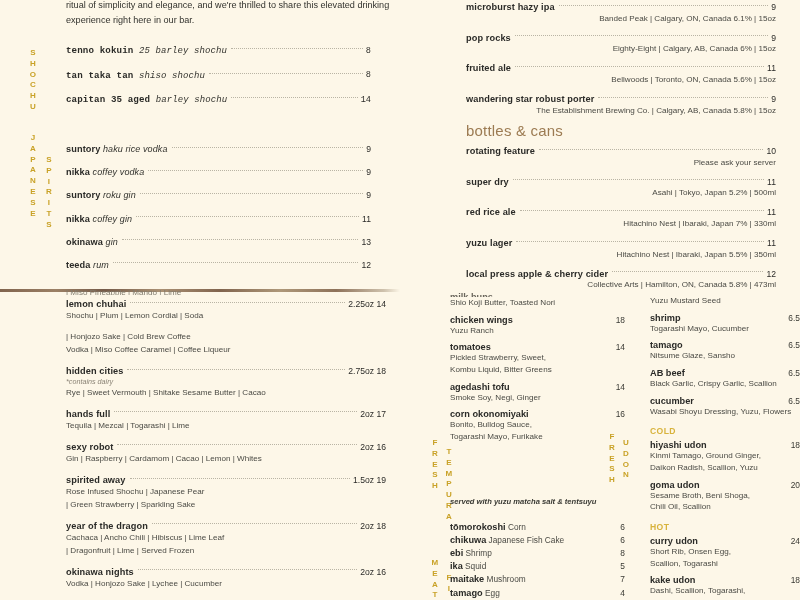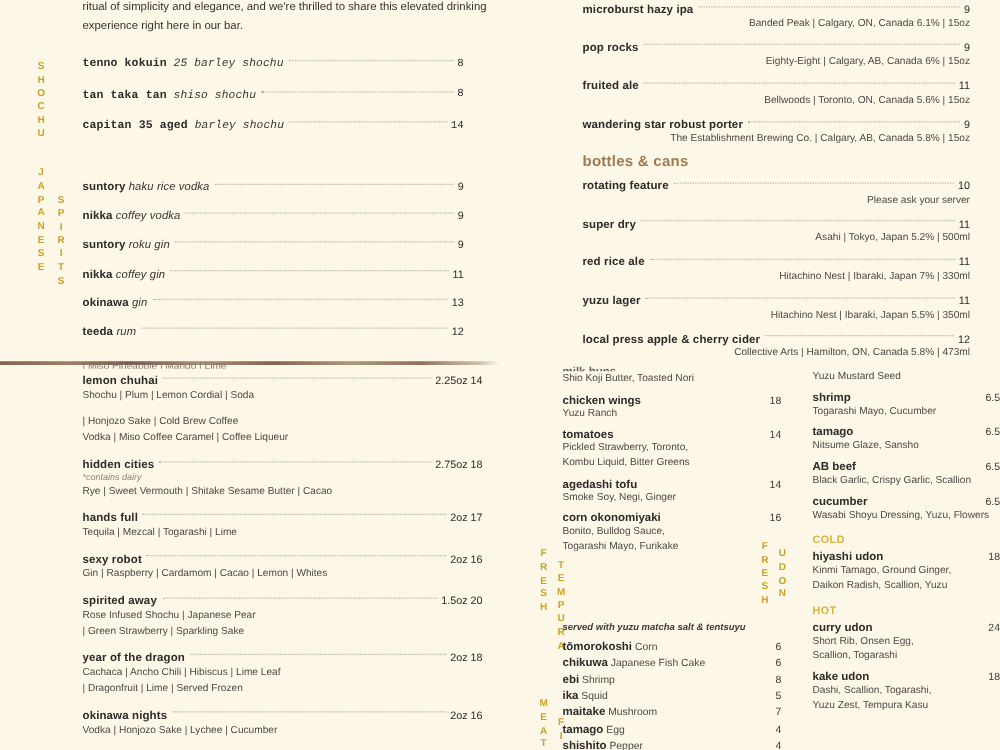--- a/index.html
+++ b/index.html
@@ -41,21 +41,21 @@
   #shochu-list .row{margin-bottom:13.5px;font-family:Liberation Mono, monospace;}
   #spirits-list{position:absolute;left:66px;top:144px;width:305px;}
   #spirits-list .row{margin-bottom:13.2px;}
 
   
   #draught-cont{position:absolute;left:466px;top:2px;width:310px;}
   #bottles-sec{position:absolute;left:466px;top:122px;width:310px;}
   .beer-block{margin-bottom:8.5px;}
   .beer-block .sub{margin-top:1.5px;text-align:right;}
   .sec-head{
-    font-size:12px;color:#9c7b52;font-weight:bold;
+    font-size:15px;color:#9c7b52;font-weight:normal;
     letter-spacing:.2px;margin-bottom:7px;
   }
 
   
   #seam{
     position:absolute;left:0;top:289px;width:400px;height:4px;
     background:linear-gradient(90deg,#6b4a32 0%,#8a6b4e 14%,#5d3f2c 26%,#9b7e5e 40%,
                 #6b4a32 55%,#a08765 70%,#7a5a40 84%,#c7b9a3 96%,transparent 100%);
     opacity:.85;
   }
@@ -78,21 +78,21 @@
   
   #food-mid{position:absolute;left:450px;top:0px;width:175px;}
   #food-right{position:absolute;left:650px;top:0px;width:150px;}
   .fitem{display:flex;justify-content:space-between;align-items:flex-start;}
   .fitem .n{font-weight:bold;font-size:9.2px;}
   .fitem .n em{font-style:normal;font-weight:normal;font-size:8.3px;color:#4a4a44;}
   .fitem .p{font-size:8.4px;color:#3a3a34;padding-left:8px;}
   .fblock{margin-bottom:6px;}
   .fblock .sub{margin-top:1px;}
   .tag{font-weight:bold;font-size:8.6px;color:#d8b33c;letter-spacing:.4px;margin:9px 0 4px;}
-  .note-i{font-style:italic;font-weight:bold;font-size:7.6px;color:#3a3a34;margin-bottom:6px;}
+  .note-i{font-style:italic;font-weight:bold;font-size:7.6px;color:#3a3a34;margin-bottom:16px;}
   .tight .fblock{margin-bottom:3.2px;}
 </style>
 </head>
 <body>
 
 <div id="drinks-panel">
 
   <div id="intro">ritual of simplicity and elegance, and we're thrilled to share this elevated drinking experience right here in our bar.</div>
 
   <div class="vcap" style="left:28px;top:48px;">
@@ -305,21 +305,21 @@
           <span class="itm-name">sexy robot</span>
           <span class="dots"></span>
           <span class="price">2oz 16</span>
         </div>
         <div class="sub">Gin | Raspberry | Cardamom |  Cacao | Lemon | Whites</div>
       </div>
       <div class="ck">
         <div class="row">
           <span class="itm-name">spirited away</span>
           <span class="dots"></span>
-          <span class="price">1.5oz 20</span>
+          <span class="price">1.5oz 19</span>
         </div>
         <div class="sub">Rose Infused Shochu | Japanese Pear</div>
         <div class="sub">| Green Strawberry | Sparkling Sake</div>
       </div>
       <div class="ck">
         <div class="row">
           <span class="itm-name">year of the dragon</span>
           <span class="dots"></span>
           <span class="price">2oz 18</span>
         </div>
@@ -390,21 +390,21 @@
             <span class="n">chicken wings</span>
             <span class="p">18</span>
           </div>
           <div class="sub">Yuzu Ranch</div>
         </div>
         <div class="fblock">
           <div class="fitem">
             <span class="n">tomatoes</span>
             <span class="p">14</span>
           </div>
-          <div class="sub">Pickled Strawberry, Toronto,</div>
+          <div class="sub">Pickled Strawberry, Sweet,</div>
           <div class="sub">Kombu Liquid, Bitter Greens</div>
         </div>
         <div class="fblock">
           <div class="fitem">
             <span class="n">agedashi tofu</span>
             <span class="p">14</span>
           </div>
           <div class="sub">Smoke Soy, Negi, Ginger</div>
         </div>
         <div class="fblock">
@@ -502,20 +502,28 @@
     <div class="tag">COLD</div>
     <div id="udon-cold">
         <div class="fblock">
           <div class="fitem">
             <span class="n">hiyashi udon</span>
             <span class="p">18</span>
           </div>
           <div class="sub">Kinmi Tamago, Ground Ginger,</div>
           <div class="sub">Daikon Radish, Scallion, Yuzu</div>
         </div>
+        <div class="fblock">
+          <div class="fitem">
+            <span class="n">goma udon</span>
+            <span class="p">20</span>
+          </div>
+          <div class="sub">Sesame Broth, Beni Shoga,</div>
+          <div class="sub">Chili Oil, Scallion</div>
+        </div>
       </div>
 
     <div class="tag">HOT</div>
     <div id="udon-hot">
         <div class="fblock">
           <div class="fitem">
             <span class="n">curry udon</span>
             <span class="p">24</span>
           </div>
           <div class="sub">Short Rib, Onsen Egg,</div>

